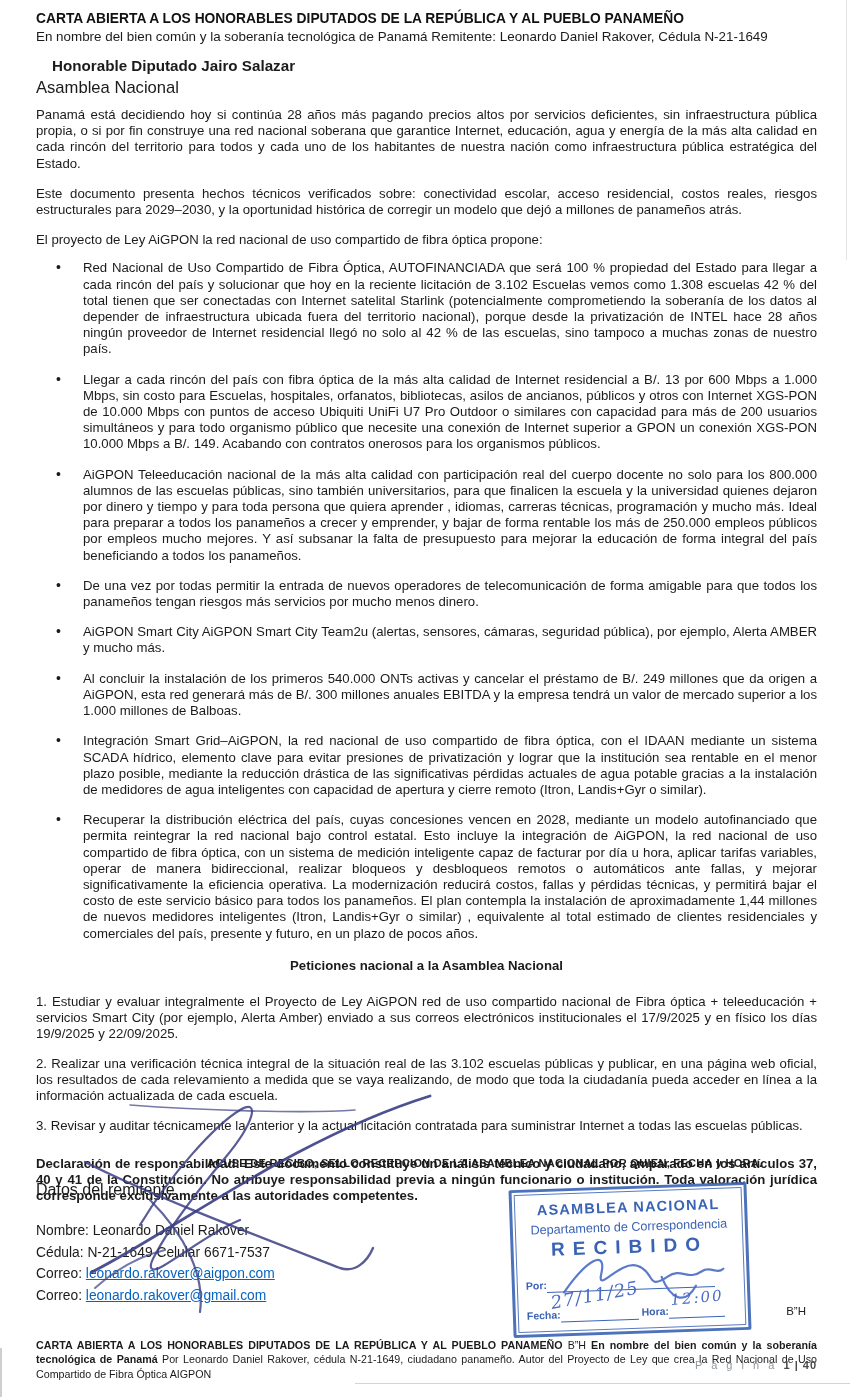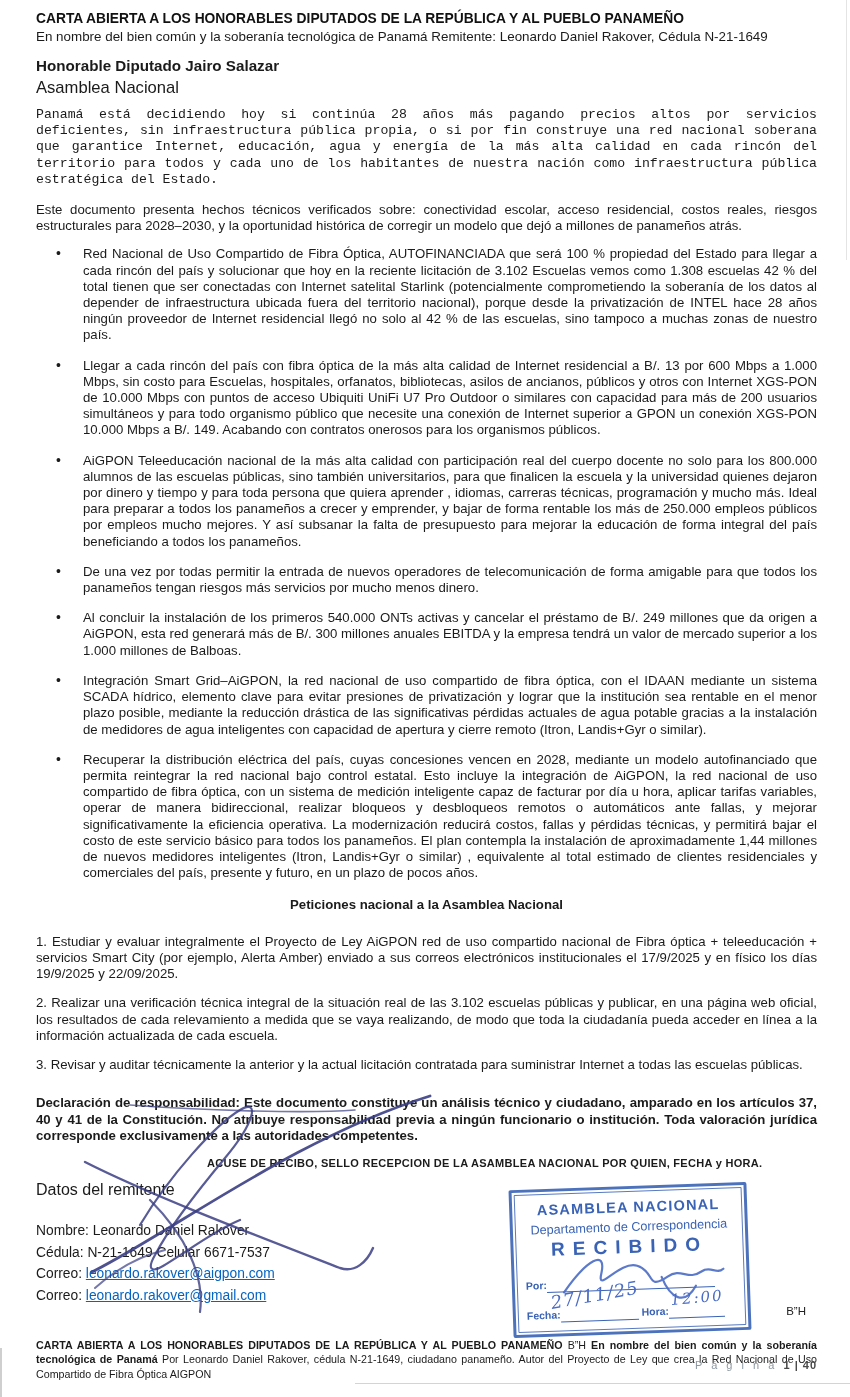--- a/index.html
+++ b/index.html
@@ -5,24 +5,24 @@
   html,body { margin:0; padding:0; background:#e8e8e8; }
   .page {
     position:relative; width:850px; height:1397px; margin:0 auto;
     background:#ffffff; overflow:hidden;
     font-family:"Liberation Sans","DejaVu Sans",sans-serif;
     color:#1b1b1b; font-size:13.2px; line-height:16.2px;
   }
   .content { position:absolute; left:36px; right:33px; top:10px; }
   .doc-title { font-weight:bold; font-size:13.8px; line-height:18px; color:#111; }
   .doc-subtitle { font-size:13.4px; line-height:18px; }
-  .recipient-name { font-weight:bold; font-size:15.2px; line-height:19px; margin-top:10px; }
+  .recipient-name { font-weight:bold; font-size:15.2px; line-height:19px; margin-top:10px;margin-left:16px; }
   .recipient-org { font-size:16.6px; line-height:21px; margin-top:2px; }
   p.body { margin:14px 0 0 0; text-align:justify; }
-  p.body.first { margin-top:9px;font-family:Liberation Mono, monospace; }
+  p.body.first { margin-top:9px; }
   ul.bullets { list-style:none; margin:12px 0 0 0; padding:0; }
   ul.bullets li { position:relative; padding-left:47px; margin-bottom:14px; text-align:justify; }
   ul.bullets li::before { content:"\2022"; position:absolute; left:20px; top:-1px; font-size:14px; }
   .petitions-heading { text-align:center; font-weight:bold; margin-top:16px; }
   .petition { margin-top:0; text-align:justify; }
   .petitions { margin-top:20px; }
   .declaration { margin-top:22px; font-weight:bold; text-align:justify; }
   .acuse { position:absolute; left:207px; right:35px; top:1157px; font-weight:bold; font-size:11px; letter-spacing:0.3px; line-height:13px; }
   .sender-label { position:absolute; left:36px; top:1182px; font-size:16px; }
   .sender-block { position:absolute; left:36px; top:1220px; font-size:13.8px; line-height:21.5px; }
@@ -63,27 +63,29 @@
 <div class="page">
 
   <div class="content">
     <div class="doc-title">CARTA ABIERTA A LOS HONORABLES DIPUTADOS DE LA REPÚBLICA Y AL PUEBLO PANAMEÑO</div>
     <div class="doc-subtitle">En nombre del bien común y la soberanía tecnológica de Panamá Remitente: Leonardo Daniel Rakover, Cédula N-21-1649</div>
 
     <div class="recipient-name">Honorable Diputado Jairo Salazar</div>
     <div class="recipient-org">Asamblea Nacional</div>
 
     <p class="body first">Panamá está decidiendo hoy si continúa 28 años más pagando precios altos por servicios deficientes, sin infraestructura pública propia, o si por fin construye una red nacional soberana que garantice Internet, educación, agua y energía de la más alta calidad en cada rincón del territorio para todos y cada uno de los habitantes de nuestra nación como infraestructura pública estratégica del Estado.</p>
-    <p class="body">Este documento presenta hechos técnicos verificados sobre: conectividad escolar, acceso residencial, costos reales, riesgos estructurales para 2028–2030, y la oportunidad histórica de corregir un modelo que dejó a millones de panameños atrás.</p>
+    <p class="body">Este documento presenta hechos técnicos verificados sobre: conectividad escolar, acceso residencial, costos reales, riesgos estructurales para 2029–2030, y la oportunidad histórica de corregir un modelo que dejó a millones de panameños atrás.</p>
+    <p class="body">El proyecto de Ley AiGPON la red nacional de uso compartido de fibra óptica propone:</p>
 
     <ul class="bullets">
       <li>Red Nacional de Uso Compartido de Fibra Óptica, AUTOFINANCIADA que será 100 % propiedad del Estado para llegar a cada rincón del país y solucionar que  hoy en la reciente licitación de 3.102 Escuelas vemos como 1.308 escuelas 42 % del total tienen que ser conectadas con Internet satelital Starlink (potencialmente comprometiendo la soberanía de los datos al depender de infraestructura ubicada fuera del territorio nacional), porque desde la privatización de INTEL hace 28 años ningún proveedor de Internet residencial llegó no solo al 42 % de las escuelas, sino tampoco a muchas zonas de nuestro país.</li>
       <li>Llegar a cada rincón del país con fibra óptica de la más alta calidad de Internet residencial a B/. 13 por  600 Mbps a 1.000 Mbps, sin costo para Escuelas, hospitales, orfanatos, bibliotecas, asilos de ancianos, públicos y otros con Internet XGS-PON de 10.000 Mbps con puntos de acceso Ubiquiti UniFi U7 Pro Outdoor o similares con capacidad para más de 200 usuarios simultáneos y para todo organismo público que necesite una conexión de Internet superior a GPON un conexión  XGS-PON 10.000 Mbps a B/. 149. Acabando con contratos onerosos para los organismos públicos.</li>
       <li>AiGPON Teleeducación nacional de la más alta calidad con participación real del cuerpo docente no solo para los 800.000 alumnos de las escuelas públicas, sino también universitarios, para que finalicen la escuela y la universidad quienes dejaron por dinero y tiempo y para toda persona que quiera aprender , idiomas, carreras técnicas, programación y mucho más. Ideal para preparar a todos los panameños a crecer y emprender, y  bajar de forma rentable los más de 250.000 empleos públicos por empleos mucho mejores. Y así subsanar la falta de presupuesto para mejorar la educación de forma integral del país beneficiando a todos los panameños.</li>
       <li>De una vez por todas permitir la entrada de nuevos operadores de telecomunicación de forma amigable para que todos los panameños tengan riesgos más servicios por mucho menos dinero.</li>
+      <li>AiGPON Smart City AiGPON Smart City  Team2u (alertas, sensores, cámaras, seguridad pública), por ejemplo, Alerta AMBER y mucho más.</li>
       <li>Al concluir la instalación de los primeros 540.000 ONTs activas y cancelar el préstamo de B/. 249 millones que da origen a AiGPON, esta red generará más de B/. 300 millones anuales EBITDA y la empresa tendrá un valor de mercado superior a los 1.000 millones de Balboas.</li>
       <li>Integración Smart Grid–AiGPON, la red nacional de uso compartido de fibra óptica, con el IDAAN mediante un sistema SCADA hídrico, elemento clave para evitar presiones de privatización y lograr que la institución sea rentable en el menor plazo posible, mediante la reducción drástica de las significativas pérdidas actuales de agua potable gracias a la instalación de medidores de agua inteligentes con capacidad de apertura y cierre remoto (Itron, Landis+Gyr o similar).</li>
       <li>Recuperar la distribución eléctrica del país, cuyas concesiones vencen en 2028, mediante un modelo autofinanciado que permita reintegrar la red nacional bajo control estatal. Esto incluye la integración de AiGPON, la red nacional de uso compartido de fibra óptica, con un sistema de medición inteligente capaz de facturar por día u hora, aplicar tarifas variables, operar de manera bidireccional, realizar bloqueos y desbloqueos remotos o automáticos ante fallas, y mejorar significativamente la eficiencia operativa. La modernización reducirá costos, fallas y pérdidas técnicas, y permitirá bajar el costo de este servicio básico para todos los panameños. El plan contempla la instalación de aproximadamente 1,44 millones de nuevos medidores inteligentes (Itron, Landis+Gyr o similar) , equivalente al total estimado de clientes residenciales y comerciales del país, presente y futuro, en un plazo de pocos años.</li>
     </ul>
 
     <div class="petitions-heading">Peticiones nacional a la Asamblea Nacional</div>
     <div class="petitions">
       <p class="petition">1. Estudiar y evaluar integralmente el Proyecto de Ley AiGPON red de uso compartido nacional de Fibra óptica + teleeducación + servicios Smart City (por ejemplo, Alerta Amber) enviado a sus correos electrónicos institucionales el 17/9/2025 y en físico los días 19/9/2025 y 22/09/2025.</p>
       <p class="petition">2. Realizar una verificación técnica integral de la situación real de las 3.102 escuelas públicas y publicar, en una página web oficial, los resultados de cada relevamiento a medida que se vaya realizando, de modo que toda la ciudadanía pueda acceder en línea a la información actualizada de cada escuela.</p>
       <p class="petition">3. Revisar y auditar técnicamente la anterior y la actual licitación contratada para suministrar Internet a  todas las escuelas públicas.</p>

